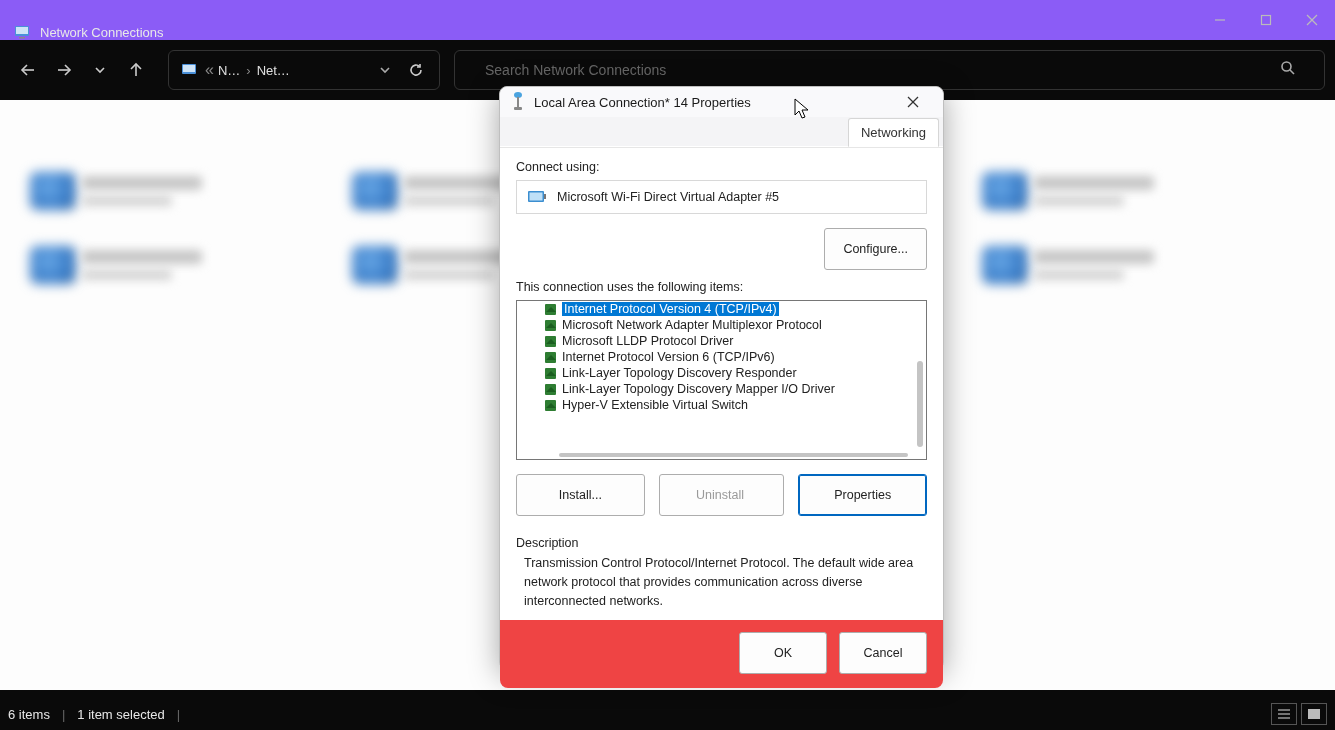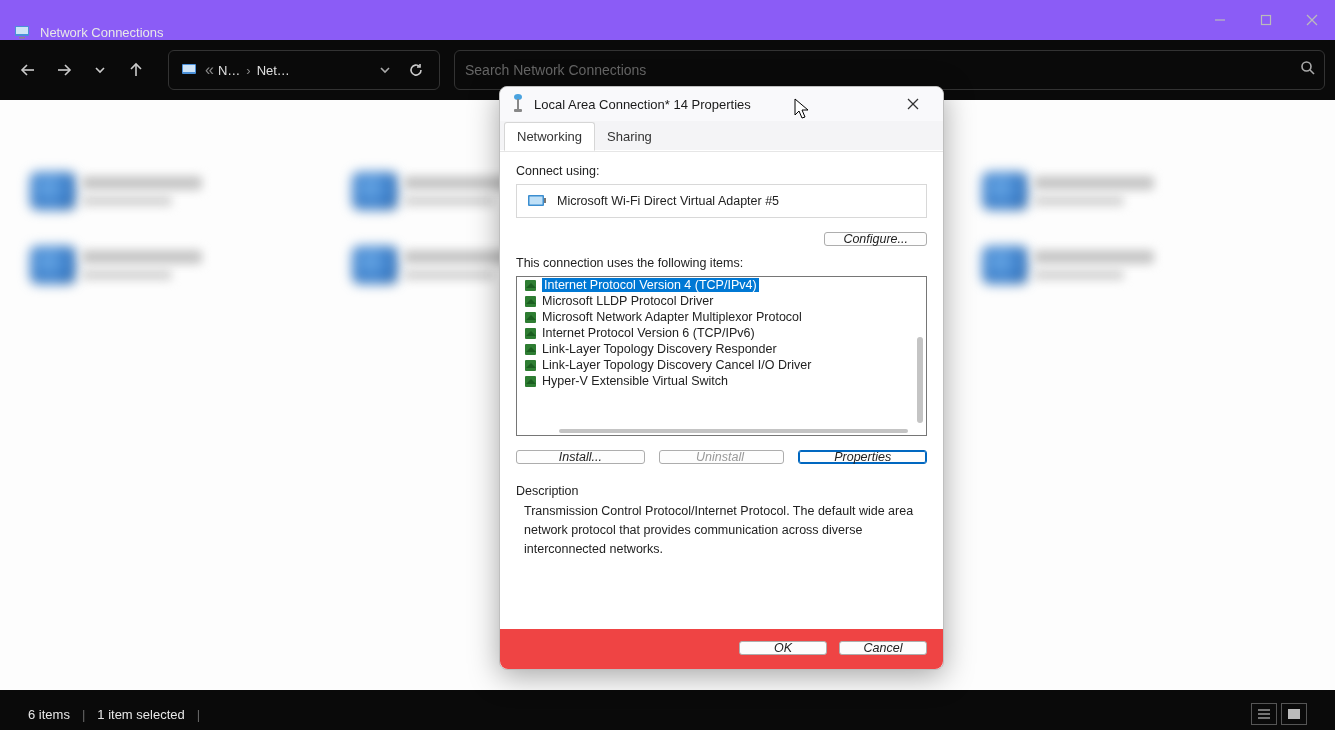--- a/index.html
+++ b/index.html
@@ -75,21 +75,21 @@
   .addressbar .refresh {
     width:34px; display:flex;align-items:center;justify-content:center;
     color:#aaa;
   }
 
   .searchbar {
     flex: 1;
     height: 40px;
     border:1px solid #333; border-radius:6px;
     display:flex;align-items:center;
-    padding:0 8px;
+    padding:0 28px;
     background:#0a0a0a;
   }
   .searchbar input {
     flex:1; background:transparent; border:none; outline:none;
     color:#ccc; font-size:14px;
   }
   .searchbar input::placeholder { color:#666; }
   .searchbar .search-icon { color:#888; }
 
   
@@ -128,21 +128,21 @@
   }
 
   
   .statusbar {
     position:absolute; bottom:0; left:0; right:0;
     height:32px;
     background:#0a0a0a;
     color:#e8e8e8;
     display:flex;align-items:center;
     font-size:13px;
-    padding:0 28px;
+    padding:0 8px;
   }
   .statusbar .divider { color:#666; margin:0 12px; }
   .statusbar .sp { flex:1; }
   .viewbtn {
     width:26px;height:22px;
     border:1px solid #555;
     display:flex;align-items:center;justify-content:center;
     margin-left:4px;
     color:#bbb;
     font-size:12px;
@@ -174,20 +174,21 @@
     width:44px;height:30px;
     display:flex;align-items:center;justify-content:center;
     color:#444;
   }
 
   .tabstrip {
     display:flex; align-items:flex-end;
     padding:0 4px; height:30px;
     background:#f4f4f6;
     border-bottom:1px solid #fff;
+    flex-direction:column;
   }
   .tab {
     padding:6px 12px 6px;
     font-size:13px;
     color:#333;
   }
   .tab.active {
     background:#fff;
     border:1px solid #d6d6d6;
     border-bottom:1px solid #fff;
@@ -207,40 +208,41 @@
   .adapter-box {
     border:1px solid #d8d8d8;
     padding:8px 10px;
     display:flex;align-items:center;gap:10px;
     background:#fff;
     margin-bottom:14px;
   }
   .adapter-icon-svg { flex-shrink:0; }
 
   .btn {
-    height:14px;
+    height:42px;
     padding:0 18px;
     background:#fdfdfd;
     border:1px solid #adadad;
     border-radius:3px;
     font-size:12.5px;
     color:#222;
-    display:inline-flex;align-items:center;justify-content:center;font-style:italic;
+    display:inline-flex;align-items:center;justify-content:center;
   }
   .btn.disabled { color:#9a9a9a;padding-left:15px; }
   .btn.focus { border:1px solid #0067c0; box-shadow:0 0 0 1px #0067c0 inset;}
   .btn-row-right { display:flex;justify-content:flex-end;margin-bottom:10px;}
 
   .items-box {
     border:1px solid #767676;
     background:#fff;
     height:160px;
     position:relative;
     overflow:hidden;
     margin-bottom:14px;
+    padding-left:20px;
   }
   .items-scroll {
     position:absolute; right:3px; top:60px;
     width:6px; height:86px;
     background:#c4c4c4;
     border-radius:3px;
   }
   .items-hscroll {
     position:absolute; left:42px; bottom:2px;
     right:18px; height:4px;
@@ -469,37 +471,37 @@
 
     <div class="label-row">This connection uses the following items:</div>
 
     <div class="items-box">
       <div class="item selected">
           <span class="chk"></span>
           <span class="txt">Internet Protocol Version 4 (TCP/IPv4)</span>
         </div>
       <div class="item">
           <span class="chk"></span>
+          <span class="txt">Microsoft Network Adapter Multiplexor Protocol</span>
+        </div>
+      <div class="item">
+          <span class="chk"></span>
           <span class="txt">Microsoft LLDP Protocol Driver</span>
         </div>
       <div class="item">
           <span class="chk"></span>
-          <span class="txt">Microsoft Network Adapter Multiplexor Protocol</span>
+          <span class="txt">Internet Protocol Version 6 (TCP/IPv6)</span>
         </div>
       <div class="item">
           <span class="chk"></span>
-          <span class="txt">Internet Protocol Version 6 (TCP/IPv6)</span>
+          <span class="txt">Link-Layer Topology Discovery Responder</span>
         </div>
       <div class="item">
           <span class="chk"></span>
-          <span class="txt">Link-Layer Topology Discovery Responder</span>
-        </div>
-      <div class="item">
-          <span class="chk"></span>
-          <span class="txt">Link-Layer Topology Discovery Cancel I/O Driver</span>
+          <span class="txt">Link-Layer Topology Discovery Mapper I/O Driver</span>
         </div>
       <div class="item">
           <span class="chk"></span>
           <span class="txt">Hyper-V Extensible Virtual Switch</span>
         </div>
       <div class="items-scroll"></div>
       <div class="items-hscroll"></div>
     </div>
 
     <div class="btn-row-3">

